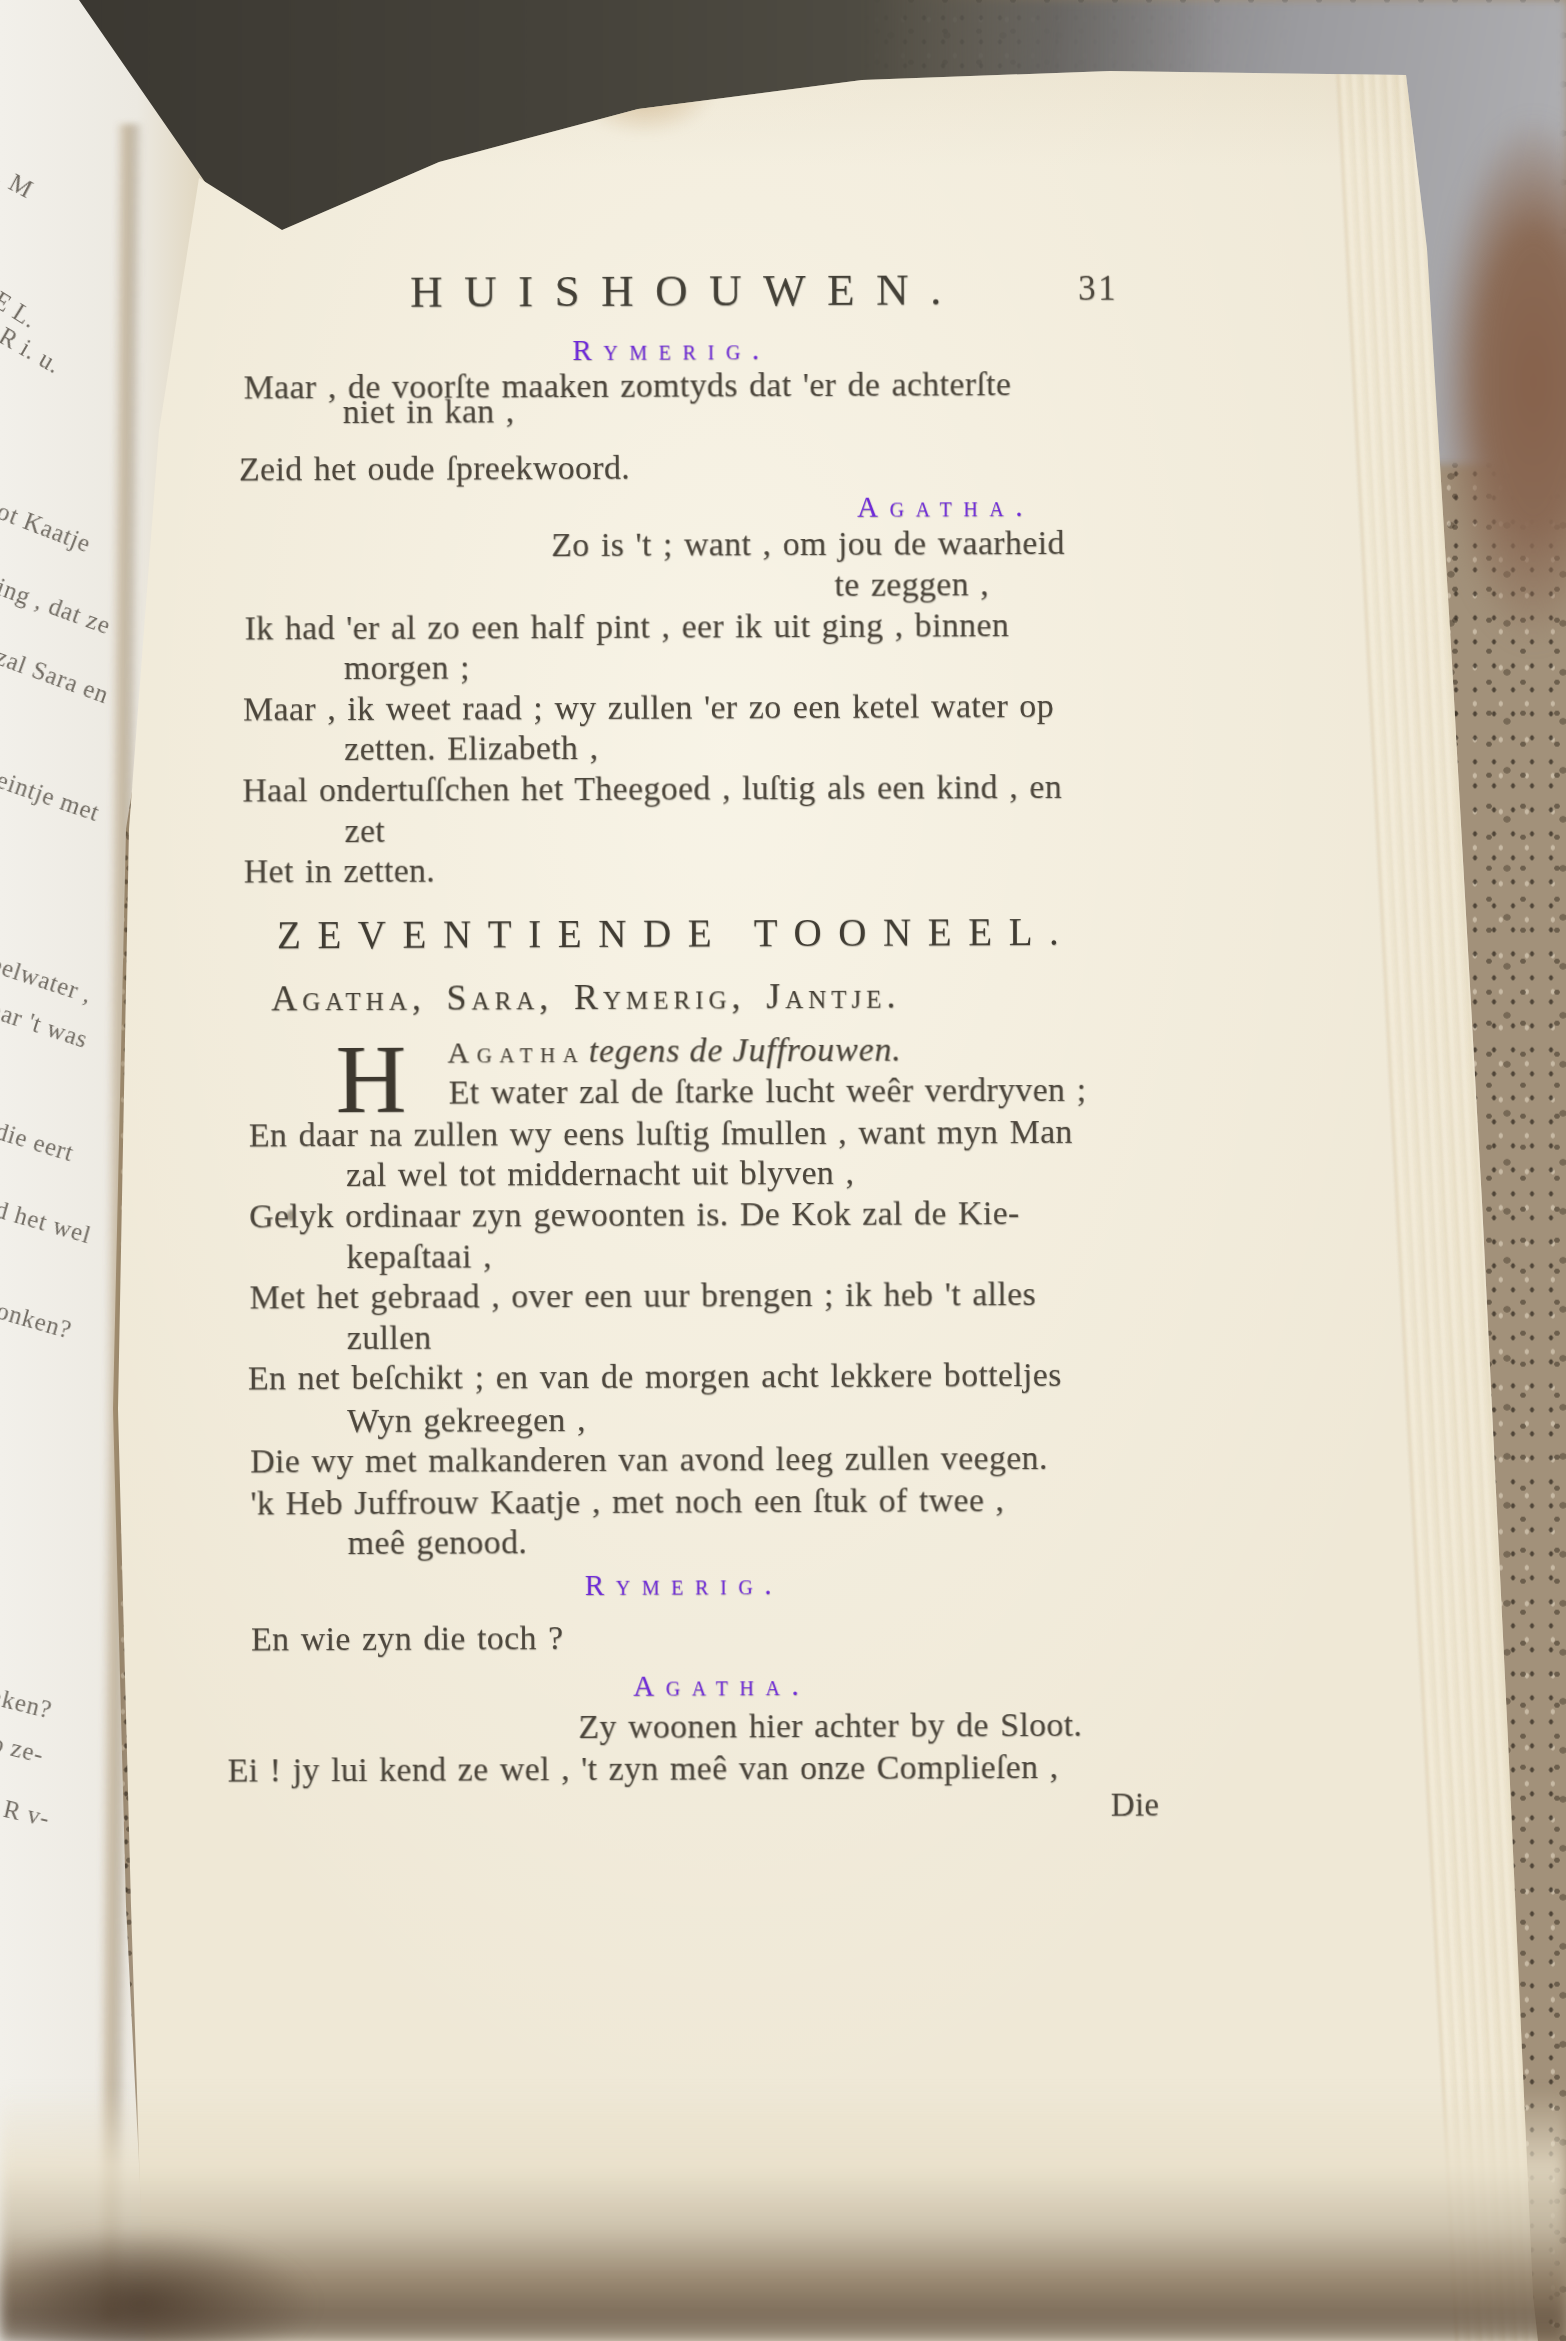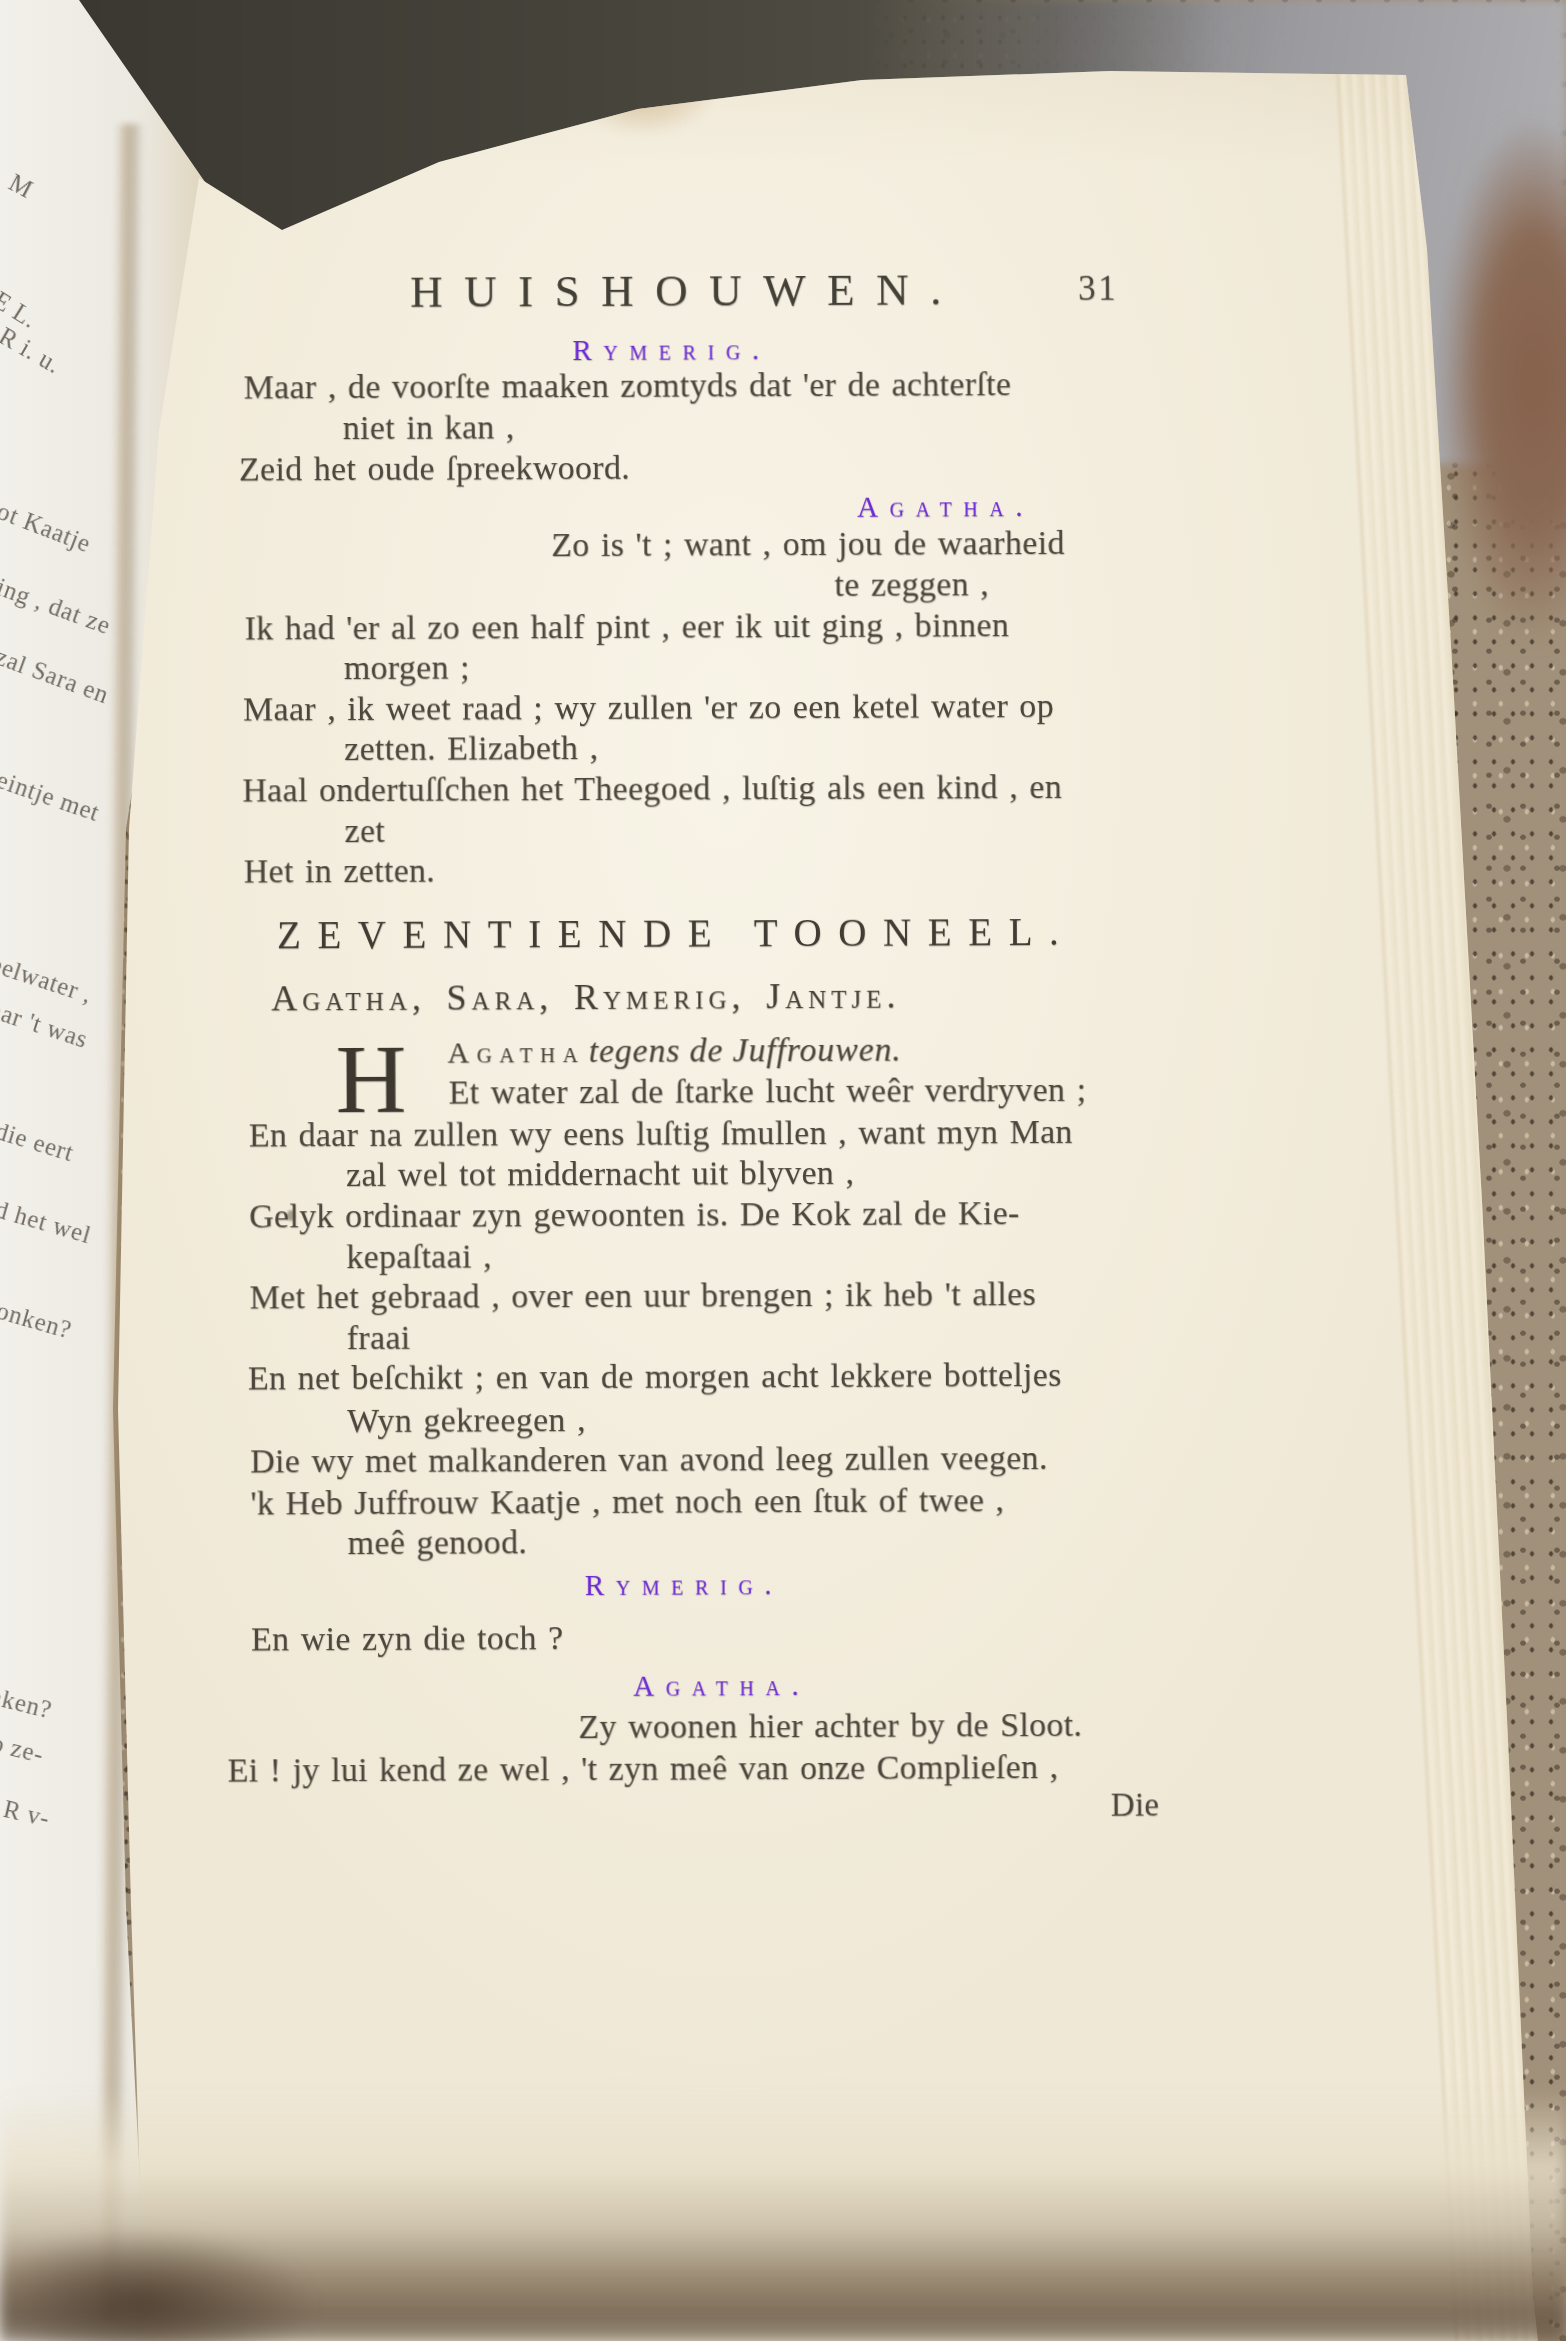--- a/index.html
+++ b/index.html
@@ -134,21 +134,21 @@
     <div class="layer stain big"></div>
     <div class="layer stain small"></div>
     <div class="layer fleck"></div>
 
     <div class="layer text-layer">
       <div class="running-title" style="left:414px;top:264px;">HUISHOUWEN.</div>
       <div class="pagenum" style="left:1082px;top:270px;">31</div>
 
       <div class="speaker" style="left:576px;top:333px;">Rymerig.</div>
       <div class="bl" style="left:247px;top:366px;">Maar , de voorſte maaken zomtyds dat 'er de achterſte</div>
-      <div class="bl" style="left:346px;top:407px;">niet in kan ,</div>
+      <div class="bl" style="left:346px;top:391px;">niet in kan ,</div>
       <div class="bl" style="left:242px;top:448px;">Zeid het oude ſpreekwoord.</div>
 
       <div class="speaker" style="left:860px;top:491px;">Agatha.</div>
       <div class="bl" style="left:554px;top:525px;">Zo is 't ; want , om jou de waarheid</div>
       <div class="bl" style="left:837px;top:566px;">te zeggen ,</div>
       <div class="bl" style="left:247px;top:607px;">Ik had 'er al zo een half pint , eer ik uit ging , binnen</div>
       <div class="bl" style="left:346px;top:647px;">morgen ;</div>
       <div class="bl" style="left:245px;top:688px;">Maar , ik weet raad ; wy zullen 'er zo een ketel water op</div>
       <div class="bl" style="left:346px;top:728px;">zetten. Elizabeth ,</div>
       <div class="bl" style="left:244px;top:769px;">Haal ondertuſſchen het Theegoed , luſtig als een kind , en</div>
@@ -162,21 +162,21 @@
       <div style="left:448px;top:1031px;">
         <span class="sd-name">Agatha</span>
         <span class="sd-rest">tegens de Juffrouwen.</span>
       </div>
       <div class="bl" style="left:449px;top:1072px;">Et water zal de ſtarke lucht weêr verdryven ;</div>
       <div class="bl" style="left:249px;top:1114px;">En daar na zullen wy eens luſtig ſmullen , want myn Man</div>
       <div class="bl" style="left:346px;top:1154px;">zal wel tot middernacht uit blyven ,</div>
       <div class="bl" style="left:249px;top:1195px;">Gelyk ordinaar zyn gewoonten is. De Kok zal de Kie-</div>
       <div class="bl" style="left:346px;top:1236px;">kepaſtaai ,</div>
       <div class="bl" style="left:249px;top:1276px;">Met het gebraad , over een uur brengen ; ik heb 't alles</div>
-      <div class="bl" style="left:346px;top:1317px;">fraai</div>
+      <div class="bl" style="left:346px;top:1317px;">zullen</div>
       <div class="bl" style="left:247px;top:1357px;">En net beſchikt ; en van de morgen acht lekkere botteljes</div>
       <div class="bl" style="left:346px;top:1400px;">Wyn gekreegen ,</div>
       <div class="bl" style="left:249px;top:1440px;">Die wy met malkanderen van avond leeg zullen veegen.</div>
       <div class="bl" style="left:249px;top:1482px;">'k Heb Juffrouw Kaatje , met noch een ſtuk of twee ,</div>
       <div class="bl" style="left:346px;top:1522px;">meê genood.</div>
 
       <div class="speaker" style="left:583px;top:1568px;">Rymerig.</div>
       <div class="bl" style="left:249px;top:1618px;">En wie zyn die toch ?</div>
       <div class="speaker" style="left:631px;top:1669px;">Agatha.</div>
       <div class="bl" style="left:576px;top:1707px;">Zy woonen hier achter by de Sloot.</div>

